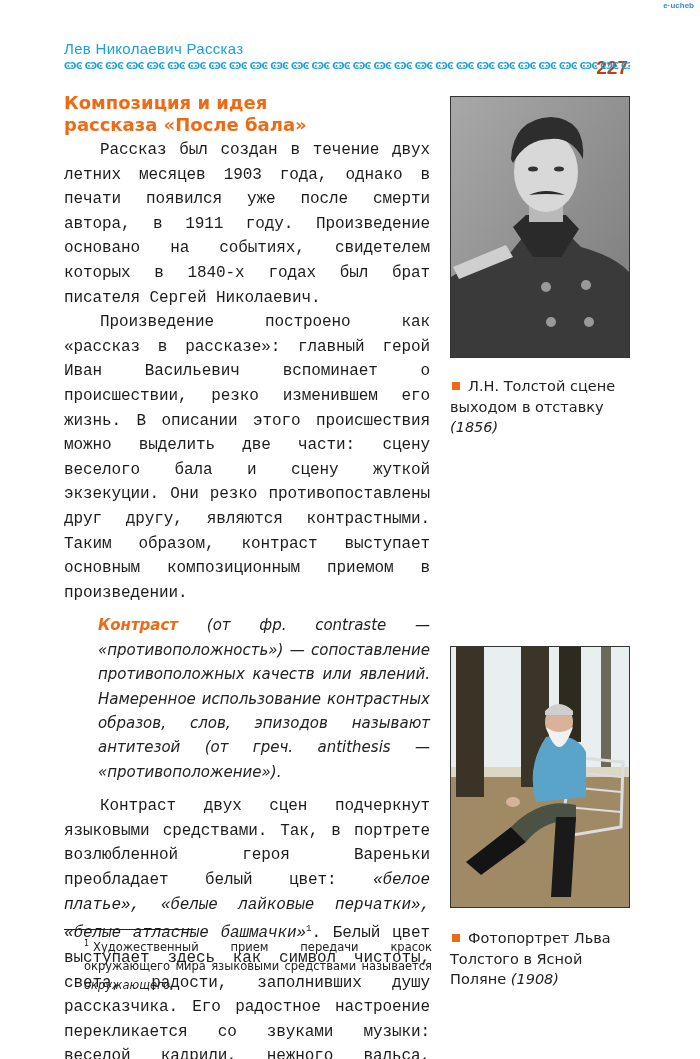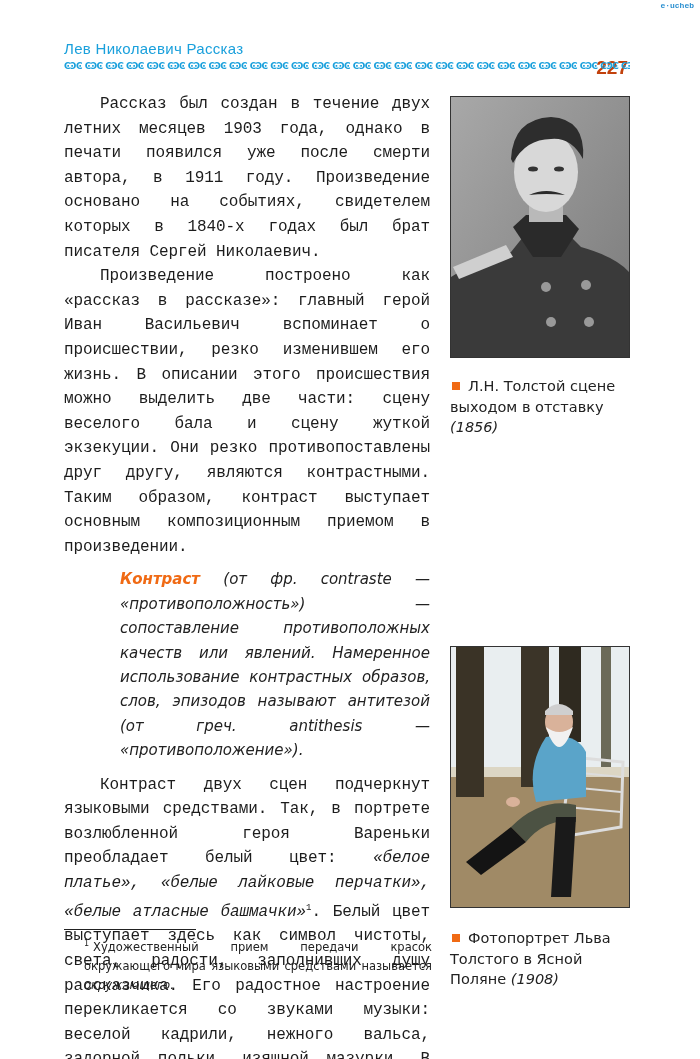--- a/index.html
+++ b/index.html
@@ -2,21 +2,21 @@
 <html><head>
 <meta charset="utf-8">
 <style>
   html, body { margin: 0; padding: 0; }
   body {
     width: 700px; height: 1059px; background: #ffffff; position: relative; overflow: hidden;
     font-family: "DejaVu Sans", sans-serif; color: #1a1a1a;
   }
   .watermark {
     position: absolute; right: 6px; top: 1px; font-size: 8px; color: #2a8fd0; font-weight: bold;
-    font-family: Liberation Mono, monospace;
+    font-family: Liberation Sans, sans-serif;
   }
   .running-head {
     position: absolute; left: 64px; top: 40px; font-family: "Liberation Sans", sans-serif;
     font-size: 15px; color: #1aa0dc; letter-spacing: 0.3px;
   }
   .page-number {
     position: absolute; right: 72px; top: 39px; font-family: "Liberation Sans", sans-serif;
     font-size: 19px; font-weight: bold; color: #c2410c; margin-top: 18px;
   }
   .ornament {
@@ -28,21 +28,21 @@
   .section-title {
     font-family: "DejaVu Sans", sans-serif; font-weight: bold; color: #f06a14;
     font-size: 18px; line-height: 22px; margin: 0 0 2px 0;
   }
   p.body {
     font-size: 16px; line-height: 24.6px; margin: 0; text-align: justify;
     text-indent: 36px; font-family: Liberation Mono, monospace; color: #1c1c1c;
     letter-spacing: -0.1px;
   }
   .definition {
-    margin: 2px 0 10px 56px; font-size: 15px; line-height: 24.4px; font-style: italic;
+    margin: 2px 0 10px 34px; font-size: 15px; line-height: 24.4px; font-style: italic;
     text-align: justify; color: #222; font-family: "DejaVu Sans", sans-serif;
   }
   .definition .term { color: #f06a14; font-weight: bold; }
   .footnote-rule {
     position: absolute; left: 64px; top: 929px; width: 132px; height: 1px; background: #222;
   }
   .footnote {
     position: absolute; left: 84px; top: 934px; width: 348px; font-size: 11.5px; line-height: 19px;
     color: #222; text-align: justify; font-family: "DejaVu Sans", sans-serif;
   }
@@ -65,20 +65,24 @@
 </head>
 <body>
 
 <div class="watermark">e·ucheb</div>
 
 <div class="running-head">Лев Николаевич Рассказ</div>
 <div class="page-number">227</div>
 <div class="ornament">ϾϿϾ ϾϿϾ ϾϿϾ ϾϿϾ ϾϿϾ ϾϿϾ ϾϿϾ ϾϿϾ ϾϿϾ ϾϿϾ ϾϿϾ ϾϿϾ ϾϿϾ ϾϿϾ ϾϿϾ ϾϿϾ ϾϿϾ ϾϿϾ ϾϿϾ ϾϿϾ ϾϿϾ ϾϿϾ ϾϿϾ ϾϿϾ ϾϿϾ ϾϿϾ ϾϿϾ ϾϿϾ ϾϿϾ ϾϿϾ ϾϿϾ ϾϿϾ ϾϿϾ ϾϿϾ ϾϿϾ ϾϿϾ ϾϿϾ ϾϿϾ</div>
 
 <div class="left-col">
+  <h2 class="section-title">
+    <span>Композиция и идея</span><br>
+    <span>рассказа «После бала»</span>
+  </h2>
 
   <p class="body">Рассказ был создан в течение двух летних месяцев 1903 года, однако в печати появился уже после смерти автора, в 1911 году. Произведение основано на событиях, свидетелем которых в 1840-х годах был брат писателя Сергей Николаевич.</p>
   <p class="body" style="margin-bottom:8px;">Произведение построено как «рассказ в рассказе»: главный герой Иван Васильевич вспоминает о происшествии, резко изменившем его жизнь. В описании этого происшествия можно выделить две части: сцену веселого бала и сцену жуткой экзекуции. Они резко противопоставлены друг другу, являются контрастными. Таким образом, контраст выступает основным композиционным приемом в произведении.</p>
 
   <div class="definition">
     <span class="term">Контраст</span><span> (от фр. contraste — «противоположность») — сопоставление противоположных качеств или явлений. Намеренное использование контрастных образов, слов, эпизодов называют антитезой (от греч. antithesis — «противоположение»).</span>
   </div>
 
   <p class="body"><span>Контраст двух сцен подчеркнут языковыми средствами. Так, в портрете возлюбленной героя Вареньки преобладает белый цвет: </span><i>«белое платье», «белые лайковые перчатки», «белые атласные башмачки»</i><sup class="fn">1</sup><span>. Белый цвет выступает здесь как символ чистоты, света, радости, заполнивших душу рассказчика. Его радостное настроение перекликается со звуками музыки: веселой кадрили, нежного вальса, задорной польки, изящной мазурки. В сцене наказания присутствуют уже другие краски и другая</span></p>
 </div>

